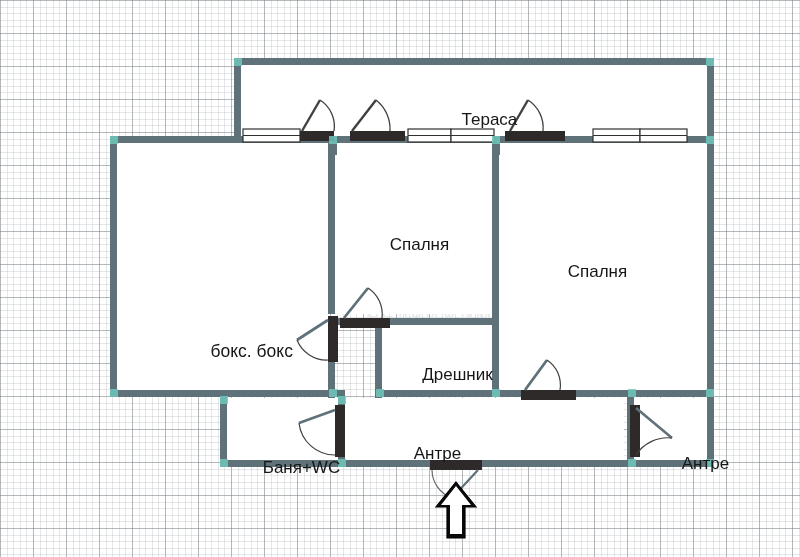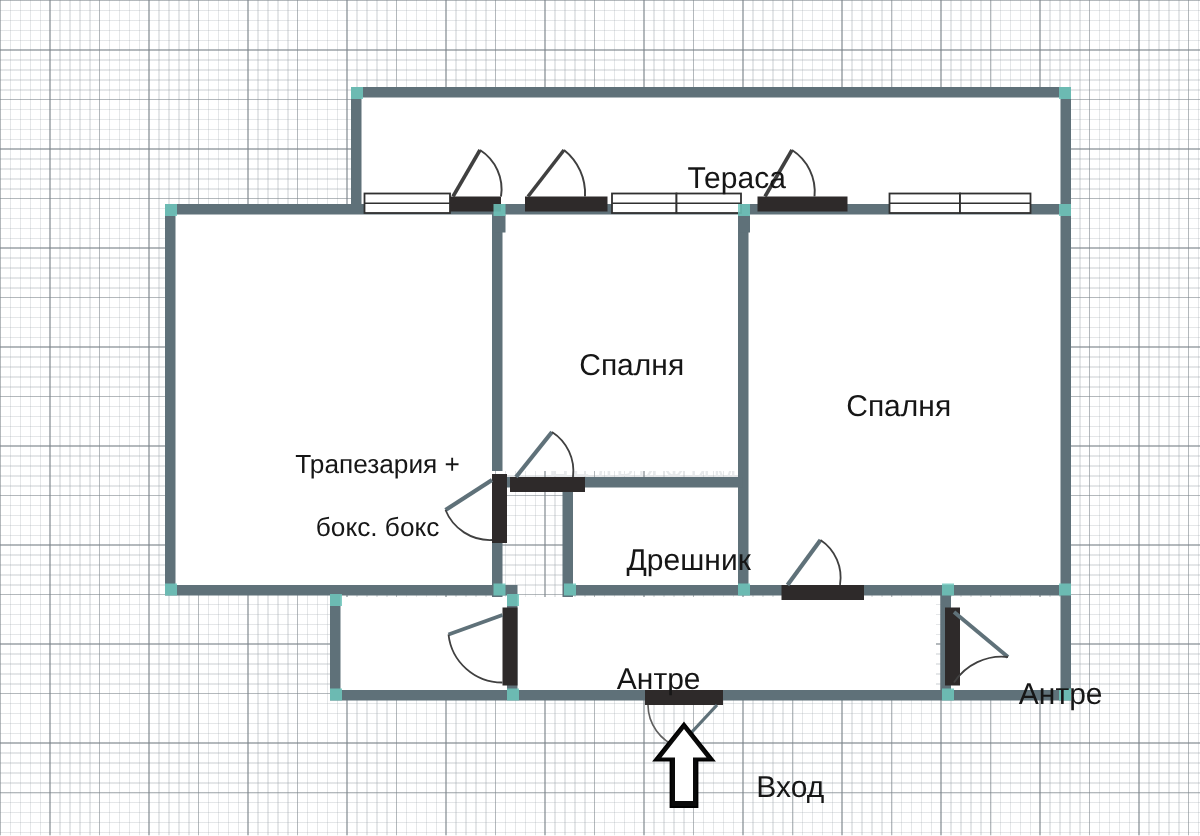--- a/index.html
+++ b/index.html
@@ -26,21 +26,21 @@
   #plan-svg {
     position: absolute;
     left: 0;
     top: 0;
     width: 800px;
     height: 557px;
   }
   .room-label {
     position: absolute;
     color: #161616;
-    font-size: 20px;
+    font-size: 17px;
     line-height: 21px;
     white-space: pre;
     text-align: center;
     pointer-events: none;
   }
   .label-big { font-size: 17.5px; }
 </style>
 </head>
 <body>
 
@@ -220,42 +220,42 @@
       <path d="M456 482 L476 507 L465 507 L465 538 L447 538 L447 507 L436 507 Z" fill="#0a0a0a" stroke="#000000" stroke-width="1.2"></path>
       <path d="M456 486 L471 505 L462 505 L462 534 L450 534 L450 505 L441 505 Z" fill="#ffffff"></path>
     </g>
   </svg>
 
   <div class="room-label" style="left:430px; top:88px; width:100px;">
     <span>Тераса</span>
   </div>
 
   <div class="room-label label-big" style="left:162px; top:278px; width:160px;">
-    <span>Трапезария +</span><br>
+    <br>
     <span>бокс. бокс</span>
   </div>
 
   <div class="room-label" style="left:360px; top:213px; width:100px;">
     <span>Спалня</span>
   </div>
 
   <div class="room-label" style="left:538px; top:240px; width:100px;">
     <span>Спалня</span>
   </div>
 
   <div class="room-label" style="left:393px; top:343px; width:110px;">
     <span>Дрешник</span>
   </div>
 
   <div class="room-label" style="left:378px; top:422px; width:100px;">
     <span>Антре</span>
   </div>
 
+  <div class="room-label" style="left:240px; top:436px; width:104px;">
+    <span>Баня+WC</span>
+  </div>
 
   <div class="room-label" style="left:646px; top:432px; width:100px;">
     <span>Антре</span>
   </div>
 
-  <div class="room-label" style="left:482px; top:494px; width:90px; text-align:left;">
-    <span>Вход</span>
-  </div>
 
 </div>
 
 </body></html>

